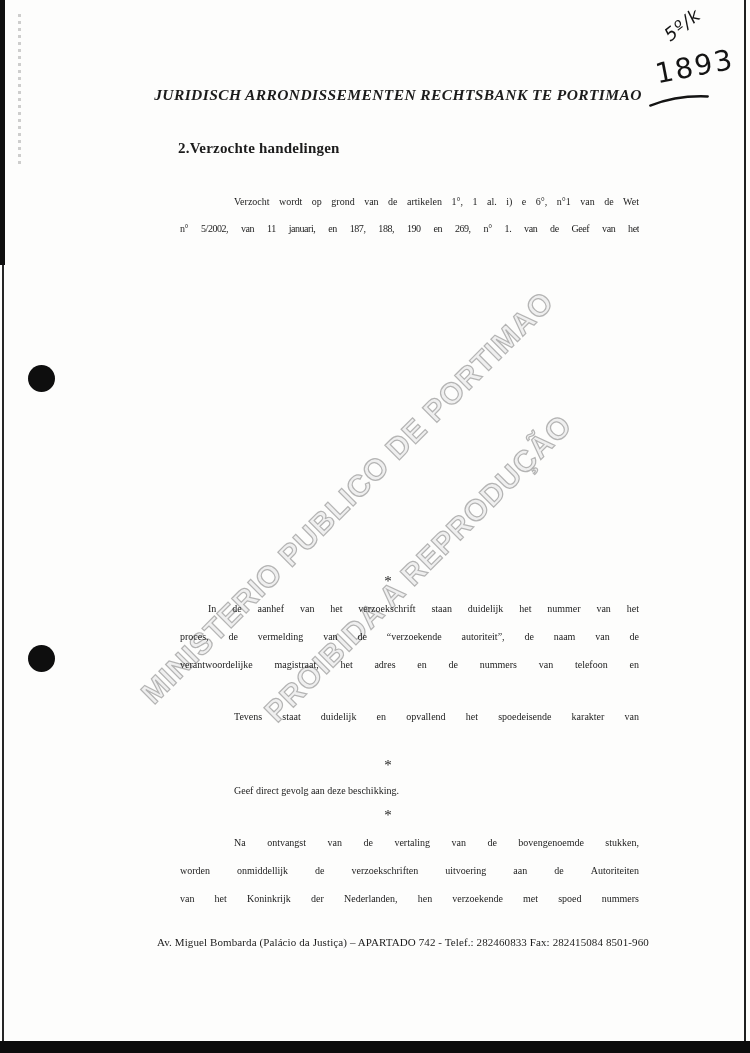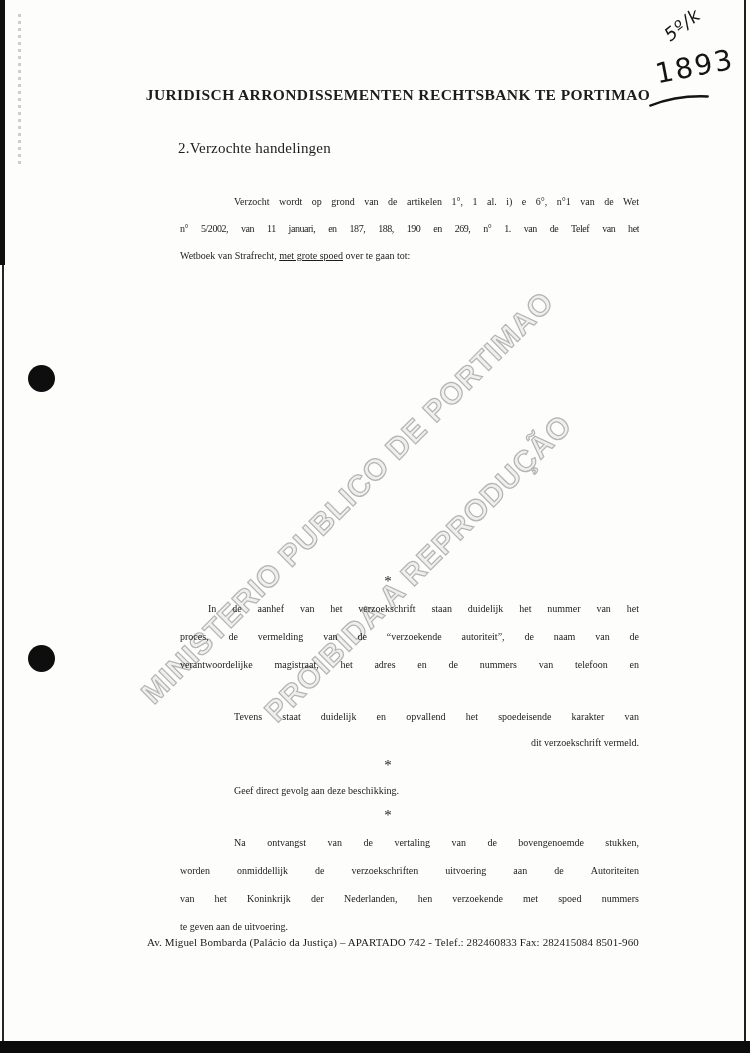--- a/index.html
+++ b/index.html
@@ -32,37 +32,37 @@
   .watermark{left:40px;top:430px;width:700px;height:220px;
     transform:rotate(-45deg);text-align:center;
     font-family:"Liberation Sans", sans-serif;font-weight:700;
     font-size:30px;letter-spacing:1px;line-height:100px;
     color:rgba(200,200,200,0.26);
     -webkit-text-stroke:1.2px rgba(125,125,125,0.55);
     pointer-events:none;white-space:nowrap;}
 
   
   .title{left:46px;top:86px;width:704px;text-align:center;font-weight:700;
-    font-size:15.5px;letter-spacing:.4px;}
-  .heading{left:178px;top:140px;font-weight:400;font-size:15px;letter-spacing:.2px;}
+    font-size:15.5px;letter-spacing:.4px;font-style:italic;}
+  .heading{left:178px;top:140px;font-weight:700;font-size:15px;letter-spacing:.2px;}
   .col{left:180px;width:459px;font-size:10px;overflow:hidden;}
   .ln{height:27px;line-height:27px;white-space:nowrap;}
   .sp28 .ln{height:28px;line-height:28px;}
   .sp26 .ln{height:26px;line-height:26px;}
   .ln.j{display:flex;justify-content:space-between;}
   .ind1{padding-left:54px;}
   .ind2{padding-left:28px;}
   .t{letter-spacing:-0.45px;}
   .u{text-decoration:underline;}
   .p1{top:188px;}
   .list-wrap{top:0;height:0;}
   .star{left:178px;top:0;width:420px;text-align:center;font-size:15px;height:27px;line-height:27px;}
   .star1{top:568px;} .star2{top:752px;} .star3{top:802px;}
   .p2{top:595px;} .p3{top:704px;text-align:right;} .p4{top:777px;} .p5{top:829px;}
-  .footer{left:147px;top:936px;width:480px;font-size:11px;letter-spacing:.1px;
+  .footer{left:157px;top:936px;width:480px;font-size:11px;letter-spacing:.1px;
     white-space:nowrap;}
 </style>
 </head>
 <body>
 
 <div class="abs edge-left-thin"></div>
 <div class="abs edge-left-thick"></div>
 <div class="abs edge-right"></div>
 <div class="abs bleed"></div>
 <div class="abs bottom-bar"></div>
@@ -114,25 +114,24 @@
       <span>en</span>
       <span>187,</span>
       <span>188,</span>
       <span>190</span>
       <span>en</span>
       <span>269,</span>
       <span>n°</span>
       <span>1.</span>
       <span>van</span>
       <span>de</span>
-      <span>Telef</span>
-      <span>van</span>
-      <span>het</span>
-    </div>
-  <div class="ln"><span>Wetboek van Strafrecht, </span><span class="u">met grote spoed</span><span> over te gaan tot:</span></div>
+      <span>Geef</span>
+      <span>van</span>
+      <span>het</span>
+    </div>
 </div>
 
 <div class="abs col list-wrap">
   
   
   
   
 </div>
 
 <div class="abs star star1">*</div>
@@ -184,21 +183,20 @@
       <span>Tevens</span>
       <span>staat</span>
       <span>duidelijk</span>
       <span>en</span>
       <span>opvallend</span>
       <span>het</span>
       <span>spoedeisende</span>
       <span>karakter</span>
       <span>van</span>
     </div>
-  <div class="ln">dit verzoekschrift vermeld.</div>
 </div>
 
 <div class="abs star star2">*</div>
 
 <div class="abs col p4">
   <div class="ln ind1">Geef direct gevolg aan deze beschikking.</div>
 </div>
 
 <div class="abs star star3">*</div>
 
@@ -229,16 +227,15 @@
       <span>het</span>
       <span>Koninkrijk</span>
       <span>der</span>
       <span>Nederlanden,</span>
       <span>hen</span>
       <span>verzoekende</span>
       <span>met</span>
       <span>spoed</span>
       <span>nummers</span>
     </div>
-  <div class="ln">te geven aan de uitvoering.</div>
 </div>
 
 <div class="abs footer">Av. Miguel Bombarda (Palácio da Justiça) – APARTADO 742 -  Telef.: 282460833  Fax: 282415084  8501-960</div>
 
 </body></html>

